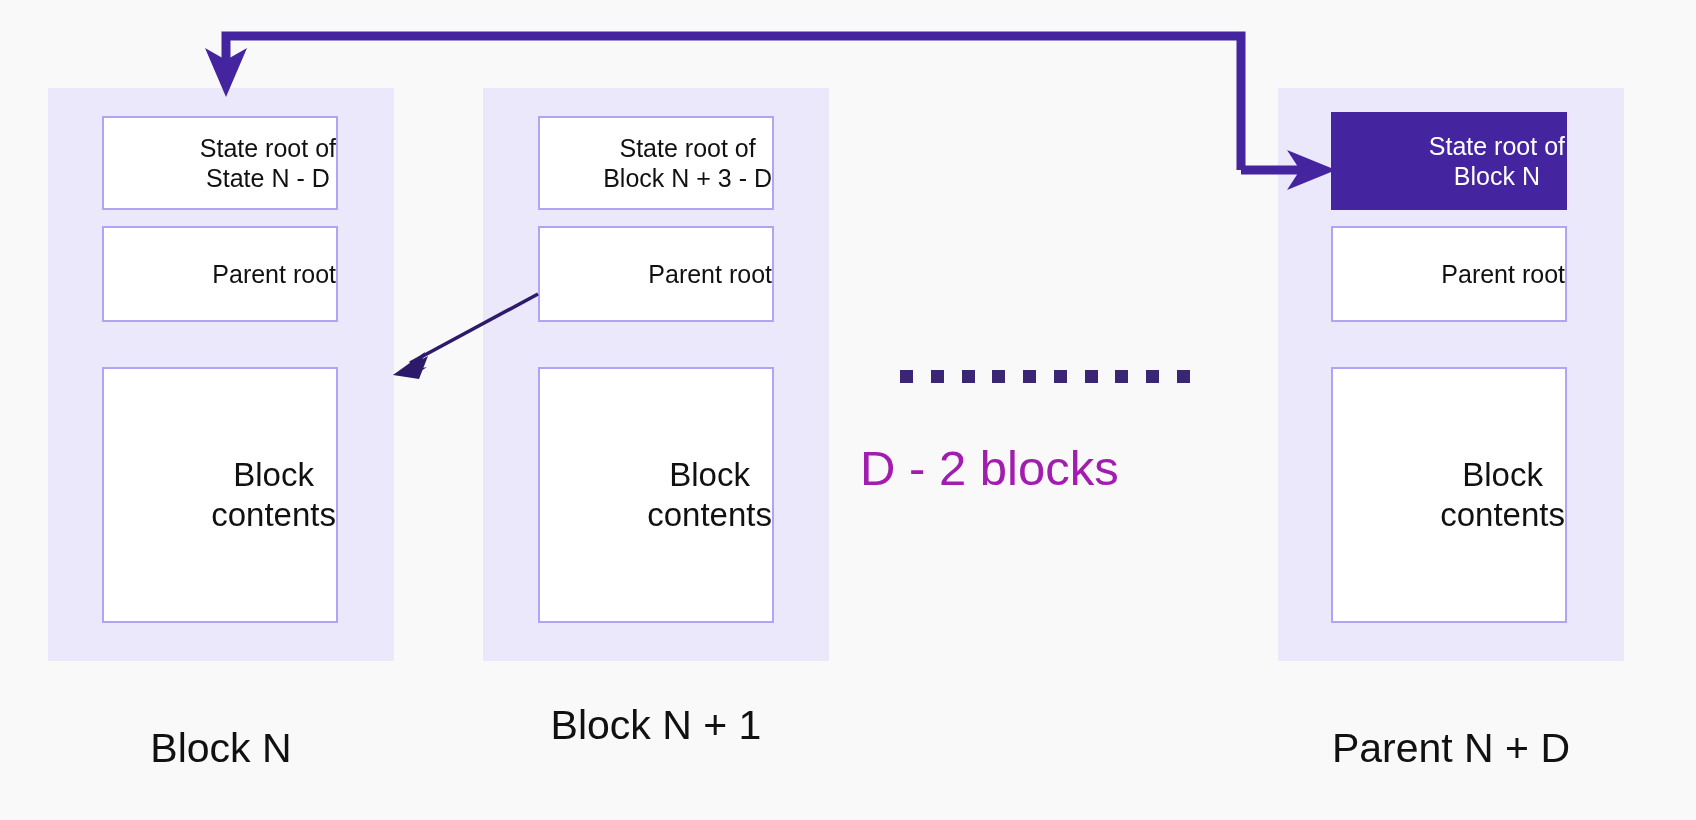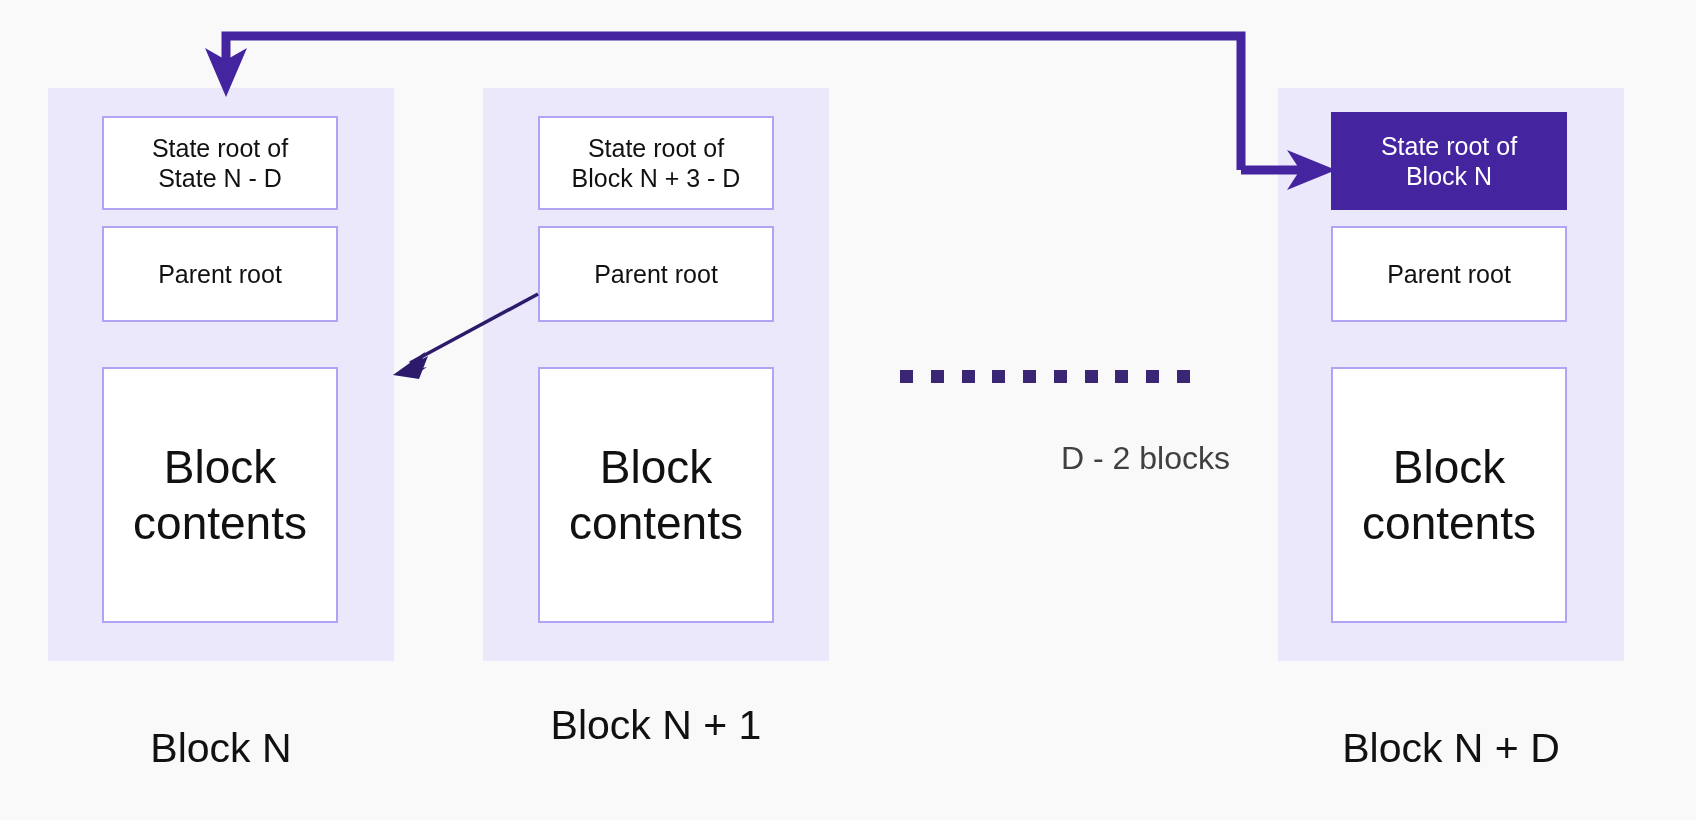--- a/index.html
+++ b/index.html
@@ -25,30 +25,30 @@
     background: #ebe8fb;
     box-sizing: border-box;
   }
   .field-box {
     position: absolute;
     background: #ffffff;
     border: 2px solid #b2a4f4;
     box-sizing: border-box;
     display: flex;
     align-items: center;
-    justify-content: center;
+    justify-content: flex-end;
     text-align: center;
     color: #111111;
     line-height: 1.22;
   }
   .field-box.small {
     font-size: 25px;
   }
   .field-box.contents {
-    font-size: 46px;
+    font-size: 33px;
   }
   .field-box.highlight {
     background: #4524a0;
     border-color: #4524a0;
     color: #ffffff;
   }
 
   
   .caption {
     position: absolute;
@@ -67,23 +67,23 @@
   }
   .dots i {
     display: block;
     width: 13px;
     height: 13px;
     background: #3b2675;
   }
 
   .mid-label {
     position: absolute;
-    font-size: 32px;
-    color: #404040;
-    text-align: right;
+    font-size: 49px;
+    color: #a21caf;
+    text-align: left;
     white-space: nowrap;
   }
 
   svg.overlay {
     position: absolute;
     left: 0;
     top: 0;
     width: 1696px;
     height: 820px;
     pointer-events: none;
@@ -156,21 +156,21 @@
   </div>
   <div class="field-box small" style="left:1331px; top:226px; width:236px; height:96px;">
     <span>Parent root</span>
   </div>
   <div class="field-box contents" style="left:1331px; top:367px; width:236px; height:256px;">
     <span>
       <span>Block</span><br>
       <span>contents</span>
     </span>
   </div>
-  <div class="caption" style="left:1278px; top:725px; width:346px;">Block N + D</div>
+  <div class="caption" style="left:1278px; top:725px; width:346px;">Parent N + D</div>
 
   <svg class="overlay" viewBox="0 0 1696 820" xmlns="http://www.w3.org/2000/svg">
 
     <g>
 
       <path d="M 1241 170 L 1241 36 L 226 36 L 226 60" fill="none" stroke="#4524a0" stroke-width="9" stroke-linecap="butt" stroke-linejoin="miter"></path>
 
       <polygon points="226,97 205,48 226,60 247,48" fill="#4524a0"></polygon>
 
       <path d="M 1241 170 L 1300 170" fill="none" stroke="#4524a0" stroke-width="9" stroke-linecap="butt"></path>

